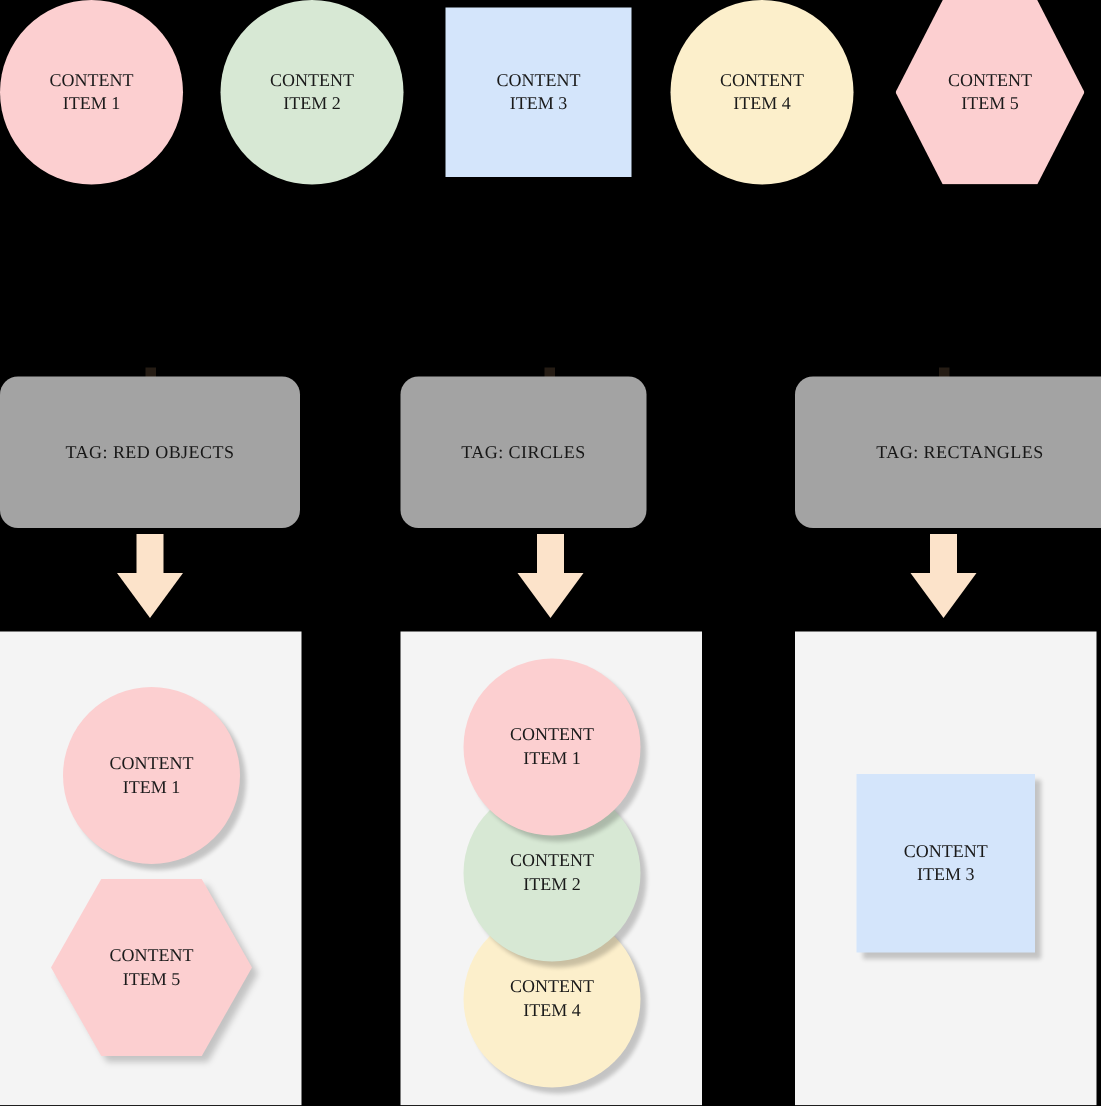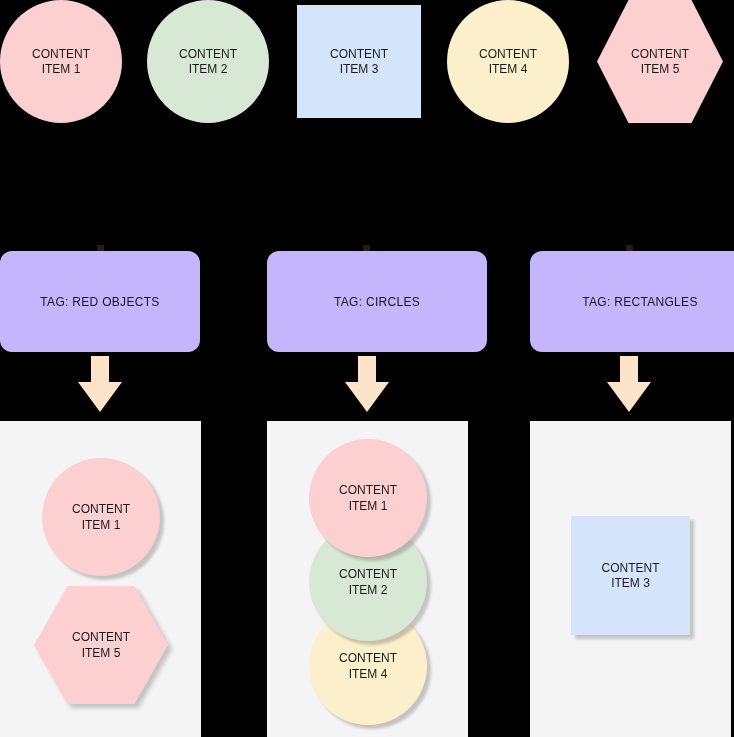--- a/index.html
+++ b/index.html
@@ -6,21 +6,21 @@
     margin: 0;
     padding: 0;
     background: #000000;
   }
   #canvas {
     position: relative;
     width: 734px;
     height: 737px;
     background: #000000;
     overflow: hidden;
-    font-family: Liberation Sans, sans-serif;
+    font-family: Liberation Serif, serif;
   }
 
   
   .node {
     position: absolute;
     box-sizing: border-box;
   }
   .node .lbl {
     position: absolute;
     top: 50%;
@@ -43,21 +43,21 @@
 
   
   .top-row .node { top: 0; height: 123px; }
 
   
   .tag-box {
     position: absolute;
     top: 251px;
     height: 101px;
     border-radius: 12px;
-    background: #c4b5fd;
+    background: #a3a3a3;
     box-sizing: border-box;
   }
   .tag-box .tag-text {
     position: absolute;
     top: 50%;
     left: 0;
     width: 100%;
     transform: translateY(-50%);
     text-align: center;
     color: #171717;
@@ -151,21 +151,21 @@
     </div>
 
   </div>
 
   <div class="tag-stub" style="left:97px;"></div>
   <div class="tag-box" style="left:0px; width:200px;">
     <div class="tag-text">TAG: RED OBJECTS</div>
   </div>
 
   <div class="tag-stub" style="left:363px;"></div>
-  <div class="tag-box" style="left:267px; width:220px;">
+  <div class="tag-box" style="left:267px; width:164px;">
     <div class="tag-text">TAG: CIRCLES</div>
   </div>
 
   <div class="tag-stub" style="left:626px;"></div>
   <div class="tag-box" style="left:530px; width:220px;">
     <div class="tag-text">TAG: RECTANGLES</div>
   </div>
 
   <div class="arrow" style="left:78px; top:356px;">
     <div class="shaft"></div>

